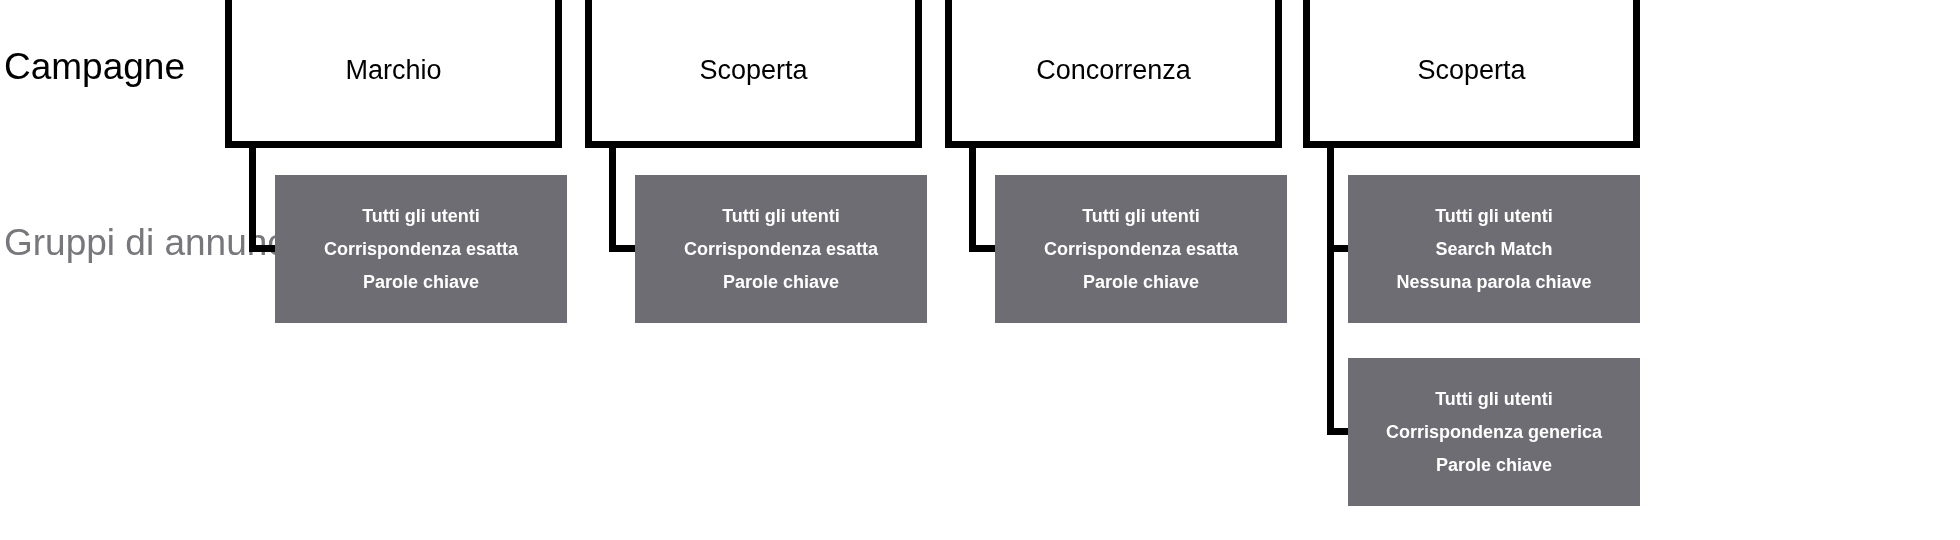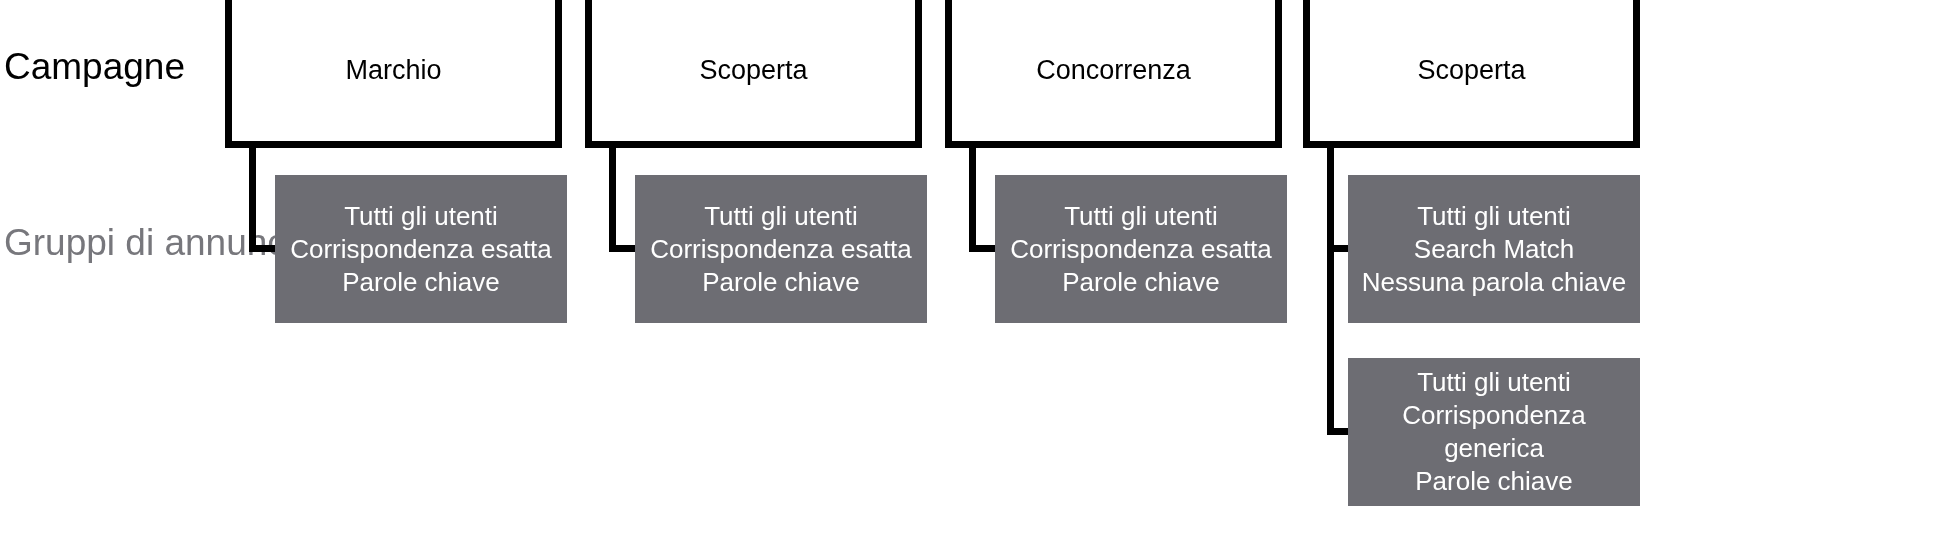--- a/index.html
+++ b/index.html
@@ -61,24 +61,24 @@
   .adgroup-box {
     position: absolute;
     box-sizing: border-box;
     background: #6d6d73;
     display: flex;
     align-items: center;
     justify-content: center;
     padding: 4px 10px;
   }
   .adgroup-box .adgroup-text {
-    font-size: 26px;
+    font-size: 18px;
     line-height: 33px;
     color: #ffffff;
-    font-weight: 400;
+    font-weight: 700;
     text-align: center;
     white-space: pre-line;
   }
 
   
   .conn-v {
     position: absolute;
     width: 7px;
     background: #000000;
   }

